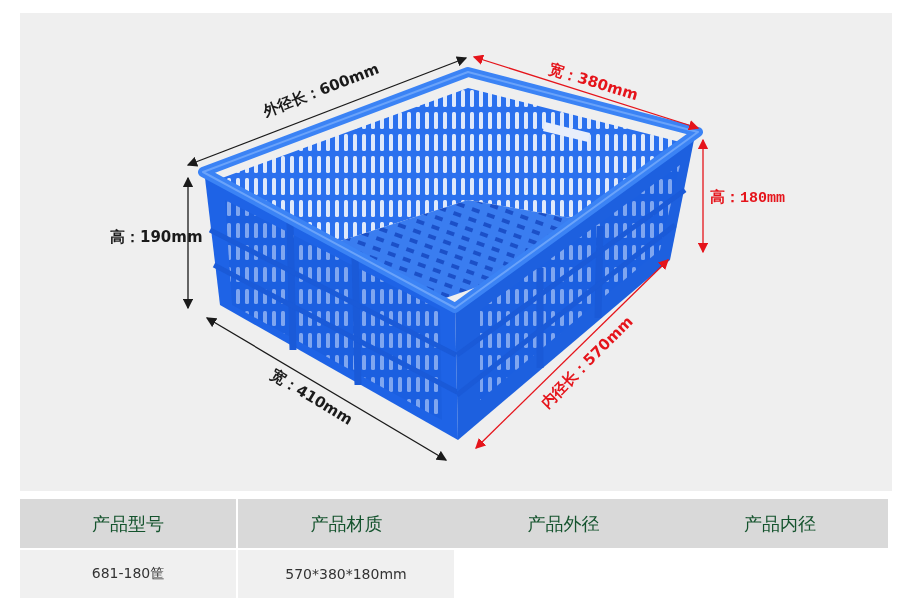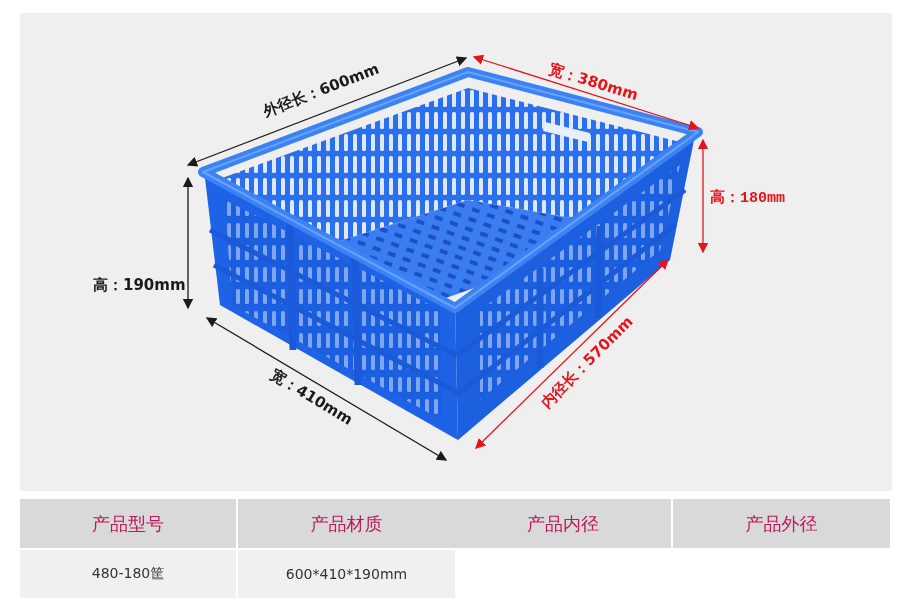--- a/index.html
+++ b/index.html
@@ -7,21 +7,21 @@
          font-family:"DejaVu Sans", sans-serif; }
   .panel { position:absolute; left:20px; top:13px; width:872px; height:478px; background:#efefef; }
   .panel svg { position:absolute; left:0; top:0; }
   .dim-label { position:absolute; font-weight:bold; font-size:15px; white-space:nowrap;
                font-family:"DejaVu Sans", sans-serif; transform-origin:center center; }
   .dim-black { color:#1a1a1a; }
   .dim-red { color:#e5141b; }
   .spec-table { position:absolute; left:20px; top:499px; width:872px; border-collapse:separate; border-spacing:0; }
   .spec-row { display:flex; }
   .cell { box-sizing:border-box; display:flex; align-items:center; justify-content:center; color:#333; }
-  .head .cell { height:49px; background:#d9d9d9; font-size:18px; color:#be185d; }
+  .head .cell { height:49px; background:#d9d9d9; font-size:18px; color:#14532d; }
   .body .cell { height:48px; background:#f0f0f0; font-size:14px; color:#333; margin-top:2px; }
   .c1 { width:216px; margin-right:2px; }
   .c2 { width:217px; margin-right:0; }
   .c3 { width:216px; margin-right:2px; }
   .c4 { width:217px; }
 </style>
 </head>
 <body>
 
 <div class="panel">
@@ -82,31 +82,31 @@
     <line x1="188" y1="165" x2="466" y2="58" stroke="#1a1a1a" stroke-width="1.3" marker-start="url(#arrowKs)" marker-end="url(#arrowK)"></line>
     <line x1="188" y1="178" x2="188" y2="308" stroke="#1a1a1a" stroke-width="1.3" marker-start="url(#arrowKs)" marker-end="url(#arrowK)"></line>
     <line x1="207" y1="318" x2="446" y2="460" stroke="#1a1a1a" stroke-width="1.3" marker-start="url(#arrowKs)" marker-end="url(#arrowK)"></line>
 
     <line x1="474" y1="57" x2="698" y2="128" stroke="#e5141b" stroke-width="1.3" marker-start="url(#arrowRs)" marker-end="url(#arrowR)"></line>
     <line x1="703" y1="140" x2="703" y2="252" stroke="#e5141b" stroke-width="1.3" marker-start="url(#arrowRs)" marker-end="url(#arrowR)"></line>
     <line x1="476" y1="448" x2="668" y2="260" stroke="#e5141b" stroke-width="1.3" marker-start="url(#arrowRs)" marker-end="url(#arrowR)"></line>
   </svg>
 
   <div class="dim-label dim-black" style="left:240px; top:68px; transform:rotate(-21deg);">外径长：600mm</div>
-  <div class="dim-label dim-black" style="left:73px; top:215px;margin-top:48px;">高：190mm</div>
+  <div class="dim-label dim-black" style="left:90px; top:215px;">高：190mm</div>
   <div class="dim-label dim-black" style="left:245px; top:375px; transform:rotate(31deg);">宽：410mm</div>
   <div class="dim-label dim-red" style="left:527px; top:60px; transform:rotate(17deg);">宽：380mm</div>
   <div class="dim-label dim-red" style="left:690px; top:175px;font-family:Liberation Mono, monospace;">高：180mm</div>
   <div class="dim-label dim-red" style="left:506px; top:340px; transform:rotate(-45deg);">内径长：570mm</div>
 </div>
 
 <div class="spec-table">
   <div class="spec-row head">
     <div class="cell c1">产品型号</div>
     <div class="cell c2">产品材质</div>
+    <div class="cell c4">产品外径</div>
     <div class="cell c3">产品内径</div>
-    <div class="cell c4">产品外径</div>
   </div>
   <div class="spec-row body">
-    <div class="cell c1">480-180筐</div>
-    <div class="cell c4">600*410*190mm</div>
+    <div class="cell c1">681-180筐</div>
+    <div class="cell c3">570*380*180mm</div>
   </div>
 </div>
 
 </body></html>

